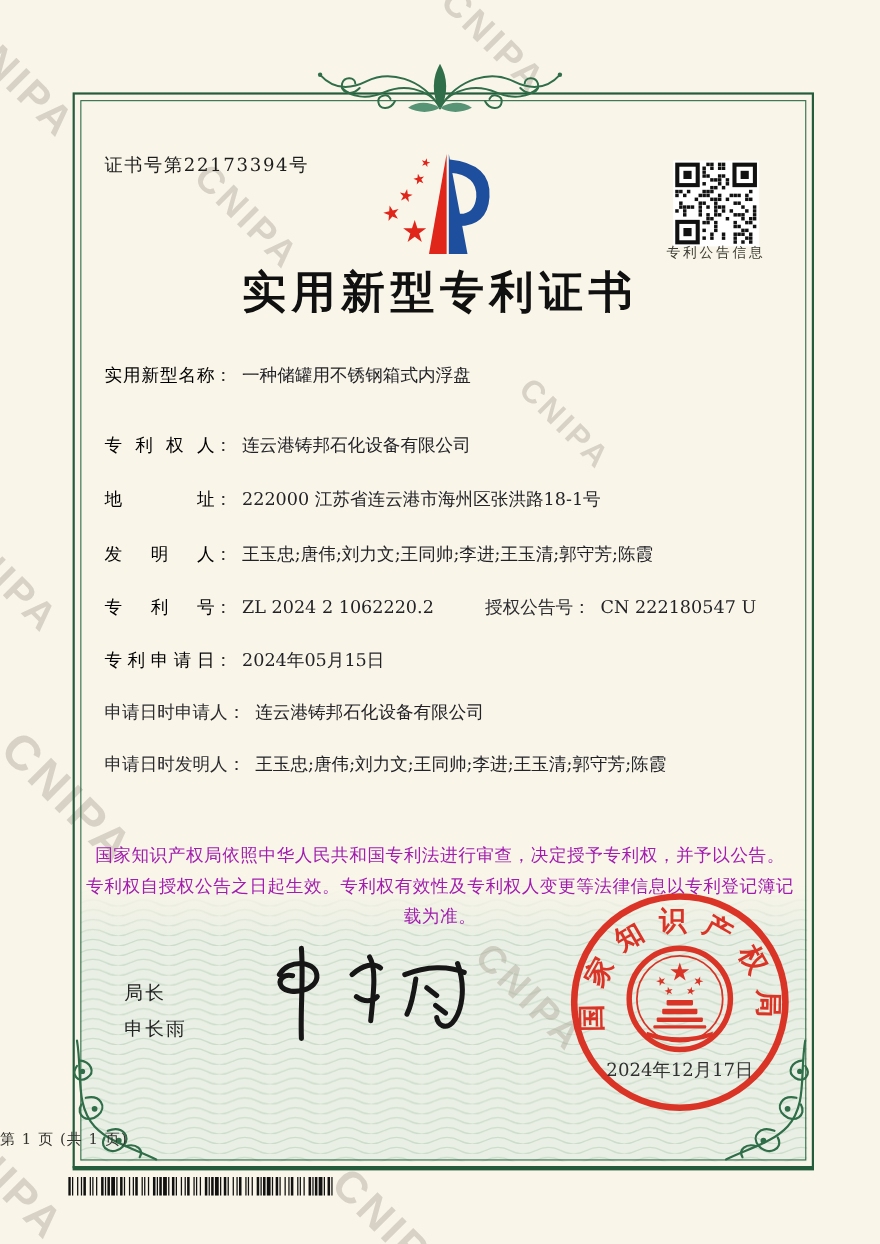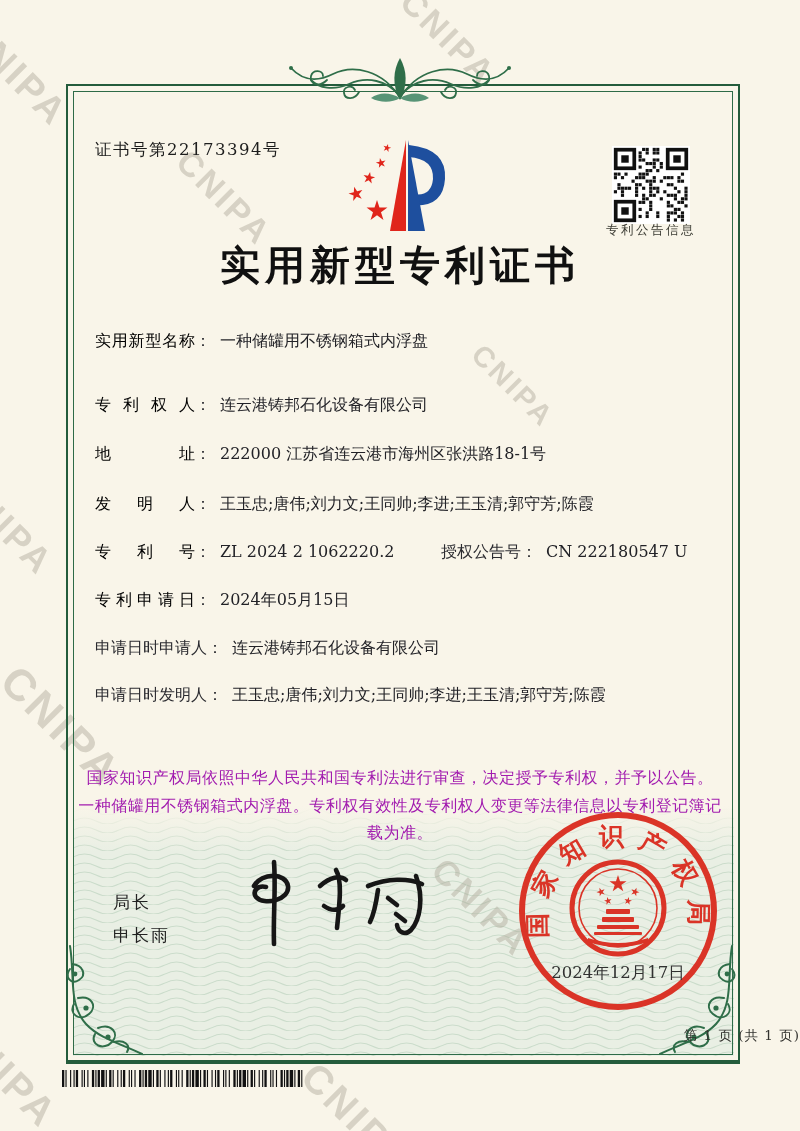--- a/index.html
+++ b/index.html
@@ -54,21 +54,21 @@
   .decl{position:absolute;left:78px;top:764px;width:644px;text-align:center;z-index:6;
         font-size:16px;color:#a21caf;line-height:27.5px;letter-spacing:.5px;}
 
   
   .signer{position:absolute;left:113px;top:886px;z-index:6;color:#222;
           font-family:"Liberation Sans",sans-serif;font-size:17px;line-height:33px;letter-spacing:2px;}
   .signature{position:absolute;left:232px;top:856px;z-index:6;}
   .seal{position:absolute;left:513px;top:806px;z-index:7;opacity:.94;}
 
   
-  .page-info{position:absolute;left:0;top:1027px;width:800px;text-align:right;
+  .page-info{position:absolute;left:0;top:1027px;width:800px;text-align:left;
              font-size:13.5px;color:#33332f;letter-spacing:1px;z-index:6;}
   .barcode{position:absolute;left:62px;top:1070px;z-index:6;}
 </style>
 </head>
 <body>
 
 <div id="page">
 
   <svg class="green-zone">
     <defs>
@@ -323,21 +323,21 @@
   </div>
   <div class="row r7">
     <span class="plabel">申请日时申请人</span><span class="colon">：</span><span class="fval">连云港铸邦石化设备有限公司</span>
   </div>
   <div class="row r8">
     <span class="plabel">申请日时发明人</span><span class="colon">：</span><span class="fval">王玉忠;唐伟;刘力文;王同帅;李进;王玉清;郭守芳;陈霞</span>
   </div>
 
   <div class="decl">
     <div>国家知识产权局依照中华人民共和国专利法进行审查，决定授予专利权，并予以公告。</div>
-    <div>一种储罐用不锈钢箱式内浮盘。专利权有效性及专利权人变更等法律信息以专利登记簿记载为准。</div>
+    <div>专利权自授权公告之日起生效。专利权有效性及专利权人变更等法律信息以专利登记簿记载为准。</div>
   </div>
 
   <div class="signer">
     <div>局长</div>
     <div>申长雨</div>
   </div>
 
   <svg class="signature" width="200" height="95" viewBox="0 0 200 95">
     <g fill="none" stroke="#161616" stroke-width="4.6" stroke-linecap="round" stroke-linejoin="round">
       <path d="M42,6 C44,32 41,62 42,88"></path>

